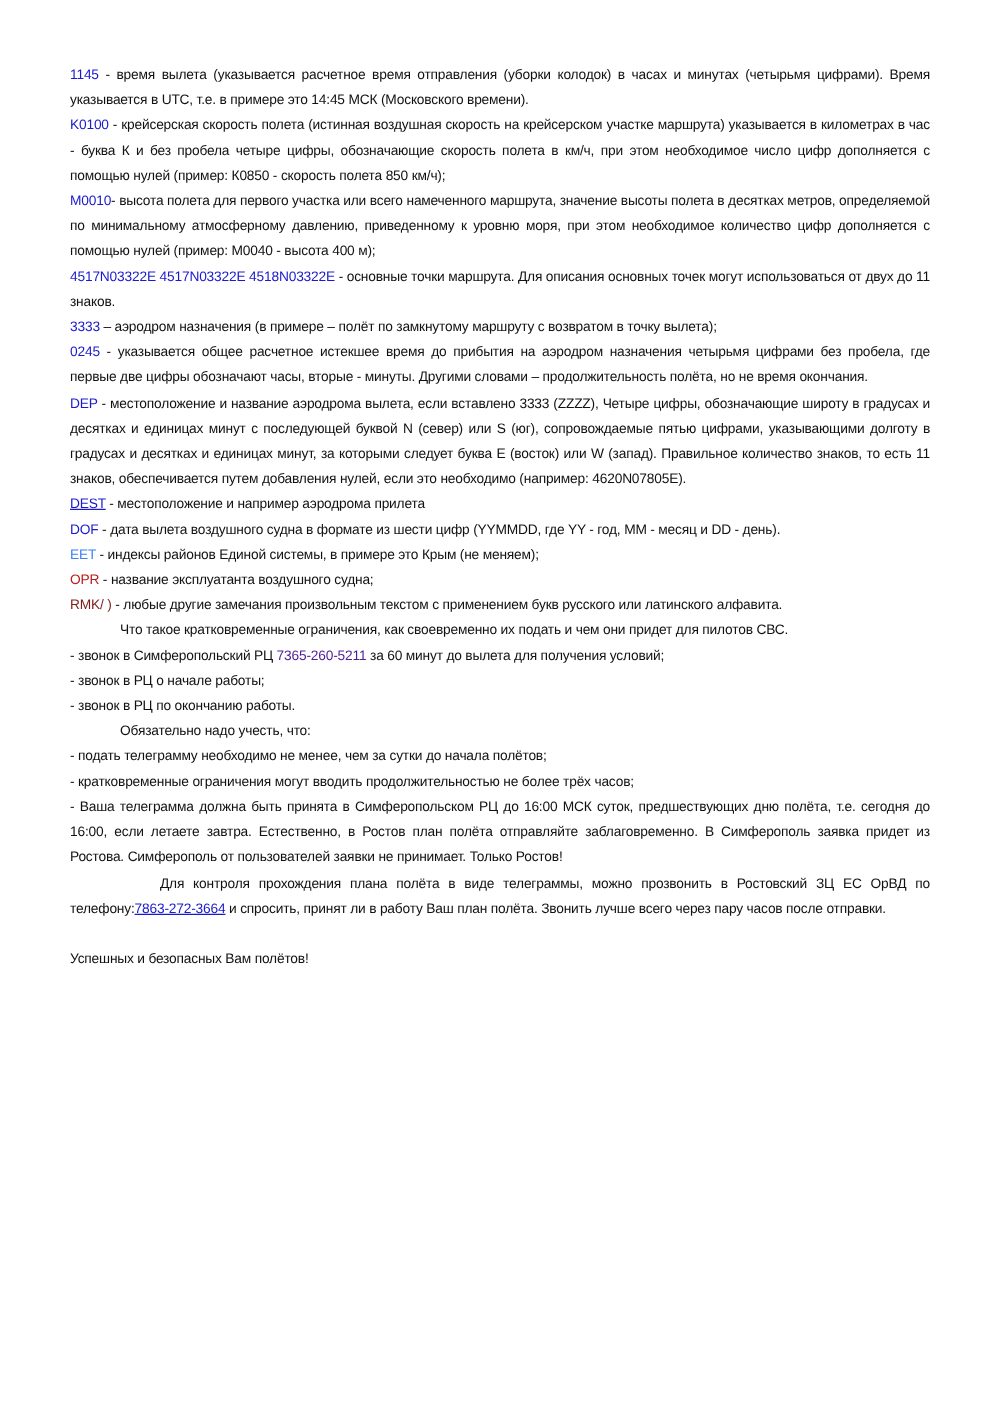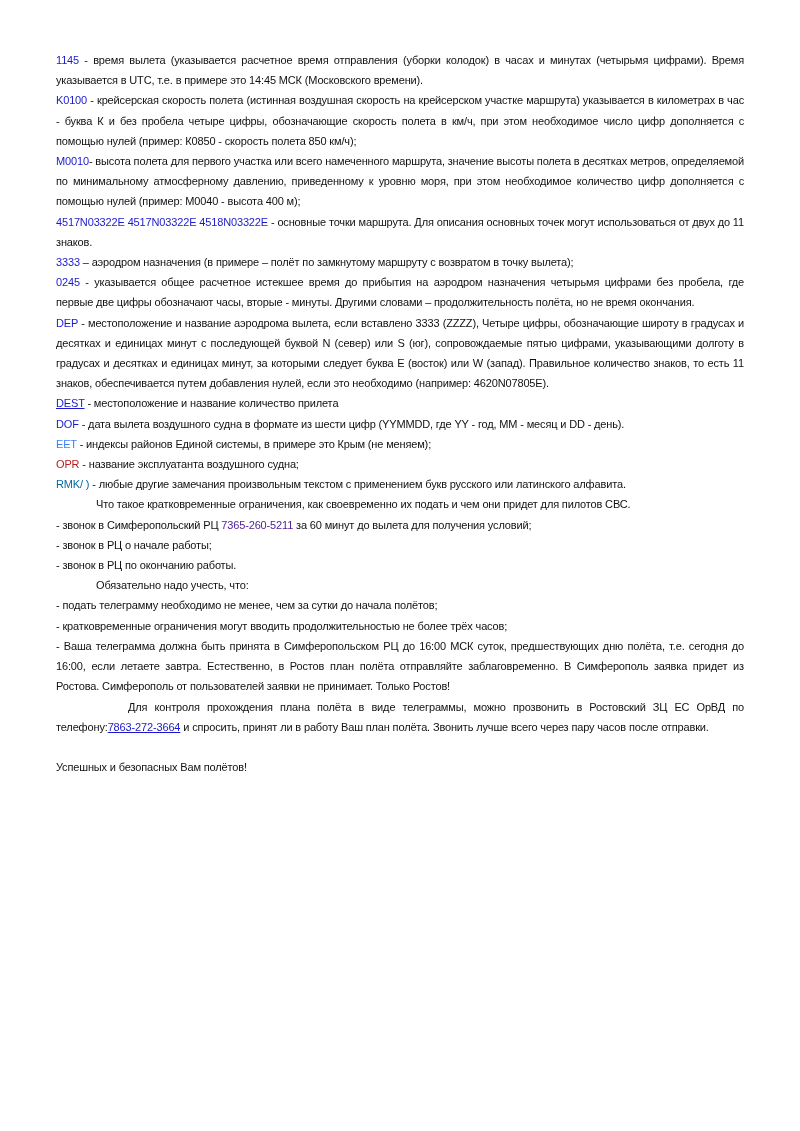--- a/index.html
+++ b/index.html
@@ -20,25 +20,25 @@
 
 <div class="page">
   <div id="defs">
       <p class="p"><span class="key" style="color: rgb(26, 26, 204);">1145</span><span>  -  время вылета (указывается расчетное время отправления (уборки колодок) в часах и минутах (четырьмя цифрами). Время указывается в UTC, т.е. в примере это 14:45 МСК (Московского времени).</span></p>
       <p class="p"><span class="key" style="color: rgb(26, 26, 204);">K0100</span><span> - крейсерская скорость полета (истинная воздушная скорость на крейсерском участке маршрута) указывается в километрах в час - буква К и без пробела четыре цифры, обозначающие скорость полета в км/ч, при этом необходимое число цифр дополняется с помощью нулей (пример: К0850 - скорость полета 850 км/ч);</span></p>
       <p class="p"><span class="key" style="color: rgb(26, 26, 204);">M0010</span><span>- высота полета для первого участка или всего намеченного маршрута, значение высоты полета в десятках метров, определяемой по минимальному атмосферному давлению, приведенному к уровню моря, при этом необходимое количество цифр дополняется с помощью нулей (пример: М0040 - высота 400 м);</span></p>
       <p class="p"><span class="key" style="color: rgb(26, 26, 204);">4517N03322E 4517N03322E 4518N03322E</span><span> - основные точки маршрута. Для описания основных точек могут использоваться от двух до 11 знаков.</span></p>
       <p class="p"><span class="key" style="color: rgb(26, 26, 204);">3333</span><span> – аэродром назначения (в примере – полёт по замкнутому маршруту с возвратом в точку вылета);</span></p>
       <p class="p"><span class="key" style="color: rgb(26, 26, 204);">0245</span><span> - указывается общее расчетное истекшее время до прибытия на аэродром назначения четырьмя цифрами без пробела, где первые две цифры обозначают часы, вторые - минуты. Другими словами – продолжительность полёта, но не время окончания.</span></p>
       <p class="p"><span class="key" style="color: rgb(26, 26, 204);">DEP</span><span> - местоположение и название аэродрома вылета, если вставлено 3333 (ZZZZ), Четыре цифры, обозначающие широту в градусах и десятках и единицах минут с последующей буквой N (север) или S (юг), сопровождаемые пятью цифрами, указывающими долготу в градусах и десятках и единицах минут, за которыми следует буква E (восток) или W (запад). Правильное количество знаков, то есть 11 знаков, обеспечивается путем добавления нулей, если это необходимо (например: 4620N07805E).</span></p>
-      <p class="p"><span class="key" style="color: rgb(26, 26, 204); text-decoration: underline;">DEST</span><span> - местоположение и название количество прилета</span></p>
+      <p class="p"><span class="key" style="color: rgb(26, 26, 204); text-decoration: underline;">DEST</span><span> - местоположение и например аэродрома прилета</span></p>
       <p class="p"><span class="key" style="color: rgb(26, 26, 204);">DOF</span><span> - дата вылета воздушного судна в формате из шести цифр (YYMMDD, где YY - год, MM - месяц и DD - день).</span></p>
       <p class="p"><span class="key" style="color: #3b82f6;">EET</span><span> - индексы районов Единой системы, в примере это Крым (не меняем);</span></p>
       <p class="p"><span class="key" style="color: #b91c1c;">OPR</span><span> - название эксплуатанта воздушного судна;</span></p>
-      <p class="p"><span class="key" style="color: #0369a1;">RMK/ )</span><span> - любые другие замечания произвольным текстом с применением букв русского или латинского алфавита.</span></p>
+      <p class="p"><span class="key" style="color: #7f1d1d;">RMK/ )</span><span> - любые другие замечания произвольным текстом с применением букв русского или латинского алфавита.</span></p>
     </div>
 
   <p class="p indent">Что такое кратковременные ограничения, как своевременно их подать и чем они придет для пилотов СВС.</p>
   <p class="p"><span>- звонок в Симферопольский РЦ </span><span class="key" style="color: #4c1d95;">7365-260-5211</span><span> за 60 минут до вылета для получения условий;</span></p>
   <p class="p">- звонок в РЦ о начале работы;</p>
   <p class="p">- звонок в РЦ по окончанию работы.</p>
 
   <p class="p indent">Обязательно надо учесть, что:</p>
   <p class="p">- подать телеграмму необходимо не менее, чем за сутки до начала полётов;</p>
   <p class="p">- кратковременные ограничения могут вводить продолжительностью не более трёх часов;</p>

